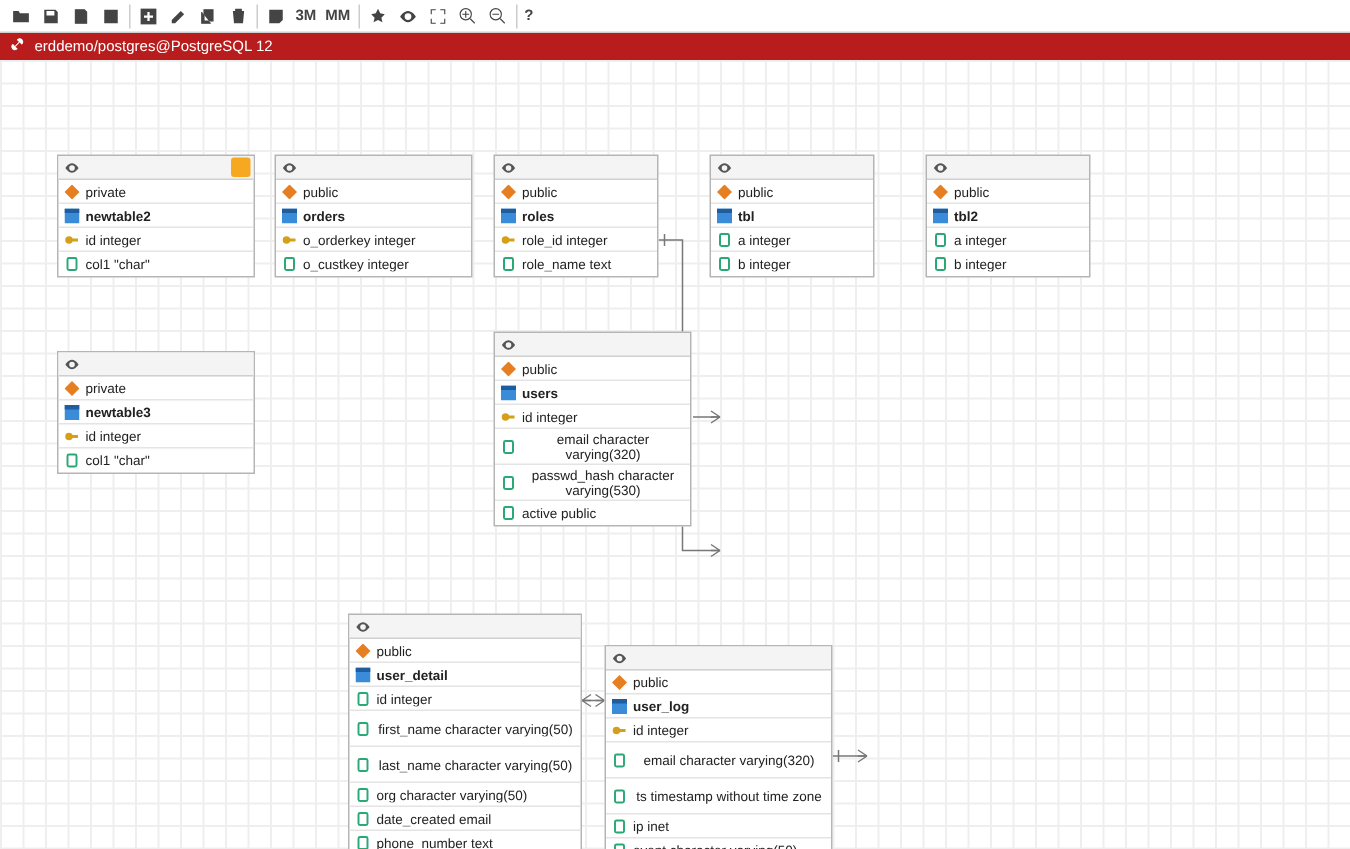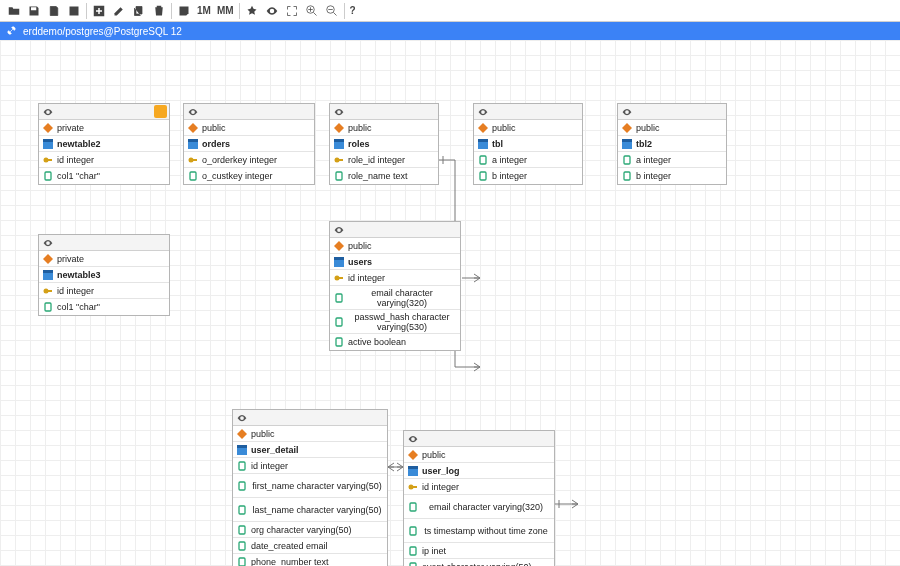--- a/index.html
+++ b/index.html
@@ -25,21 +25,21 @@
     width: 20px; height: 20px;
     display: flex; align-items: center; justify-content: center;
     cursor: pointer;
     color: #444;
   }
   .tool-btn.text { width: auto; padding: 0 3px; font-size: 10px; font-weight: 600; }
   .tool-sep { width: 1px; height: 16px; background: #ccc; margin: 0 2px; }
   
   .titlebar {
     height: 18px;
-    background: #3b82f6;
+    background: #b91c1c;
     color: #fff;
     font-size: 10px;
     display: flex;
     align-items: center;
     padding: 0 6px;
     gap: 6px;
   }
   
   .canvas {
     position: relative;
@@ -137,21 +137,21 @@
       <svg width="12" height="12" viewBox="0 0 16 16">
         <path fill="currentColor" d="M3 3h10l-1 11H4zM5 1h6v2H5z"></path>
       </svg>
     </div>
   <div class="tool-sep"></div>
   <div class="tool-btn">
       <svg width="12" height="12" viewBox="0 0 16 16">
         <path fill="currentColor" d="M2 2h12v9l-3 3H2z"></path>
       </svg>
     </div>
-  <div class="tool-btn text">1M</div>
+  <div class="tool-btn text">3M</div>
   <div class="tool-btn text">MM</div>
   <div class="tool-sep"></div>
   <div class="tool-btn">
       <svg width="12" height="12" viewBox="0 0 16 16">
         <path fill="currentColor" d="M8 1l2 4 4 1-3 3 1 4-4-2-4 2 1-4-3-3 4-1z"></path>
       </svg>
     </div>
   <div class="tool-btn">
       <svg class="svg-eye" viewBox="0 0 16 16">
         <path fill="currentColor" d="M8 3C4 3 1 8 1 8s3 5 7 5 7-5 7-5-3-5-7-5zm0 8a3 3 0 110-6 3 3 0 010 6z"></path>
@@ -509,21 +509,21 @@
             </svg>
           </span>
           <span class="txt">passwd_hash character varying(530)</span>
         </div>
         <div class="row">
           <span class="ico">
             <svg width="10" height="10" viewBox="0 0 10 10">
               <rect x="2" y="1" width="6" height="8" rx="1" fill="none" stroke="#2aa876" stroke-width="1.3"></rect>
             </svg>
           </span>
-          <span class="txt">active boolean</span>
+          <span class="txt">active public</span>
         </div>
       </div>
       <div class="tbl" style="left: 232px; top: 369px; width: 156px;">
         <div class="hdr">
           <span class="ico">
             <svg class="svg-eye" viewBox="0 0 16 16">
               <path fill="#555" d="M8 3C4 3 1 8 1 8s3 5 7 5 7-5 7-5-3-5-7-5zm0 8a3 3 0 110-6 3 3 0 010 6z"></path>
             </svg>
           </span>
         </div>

